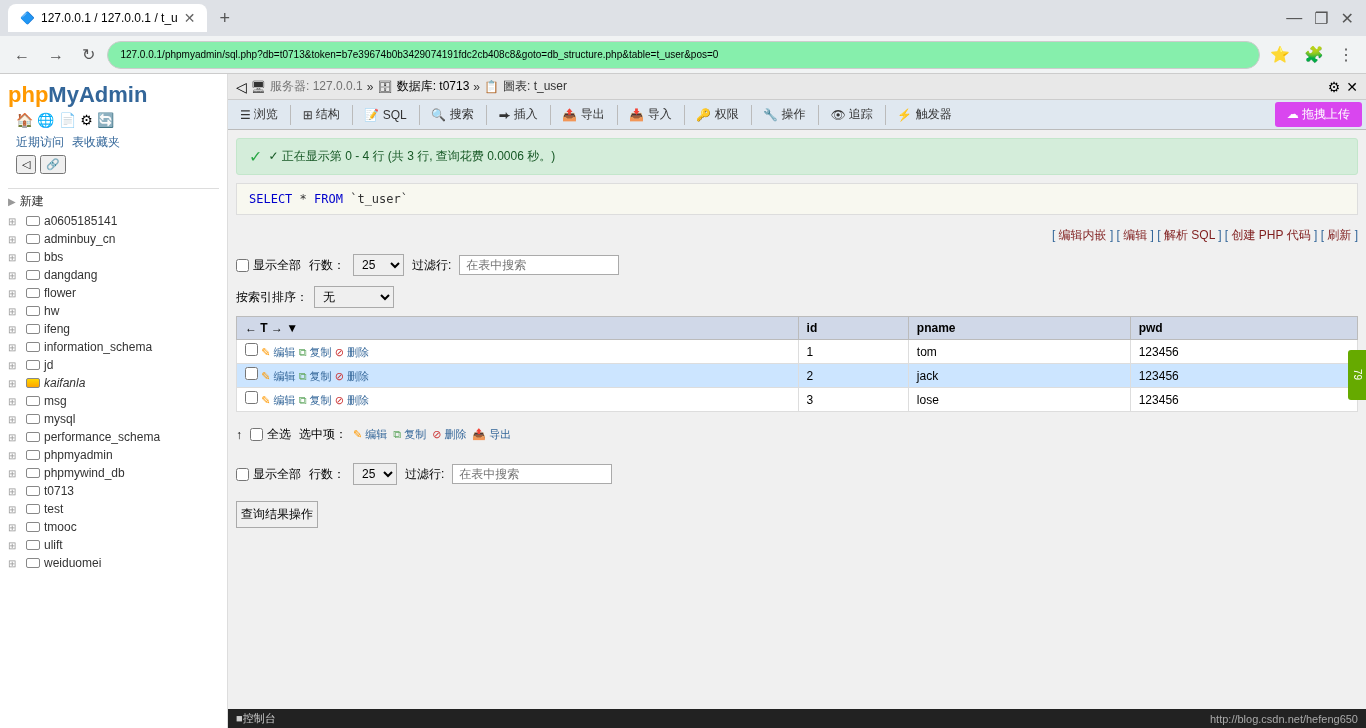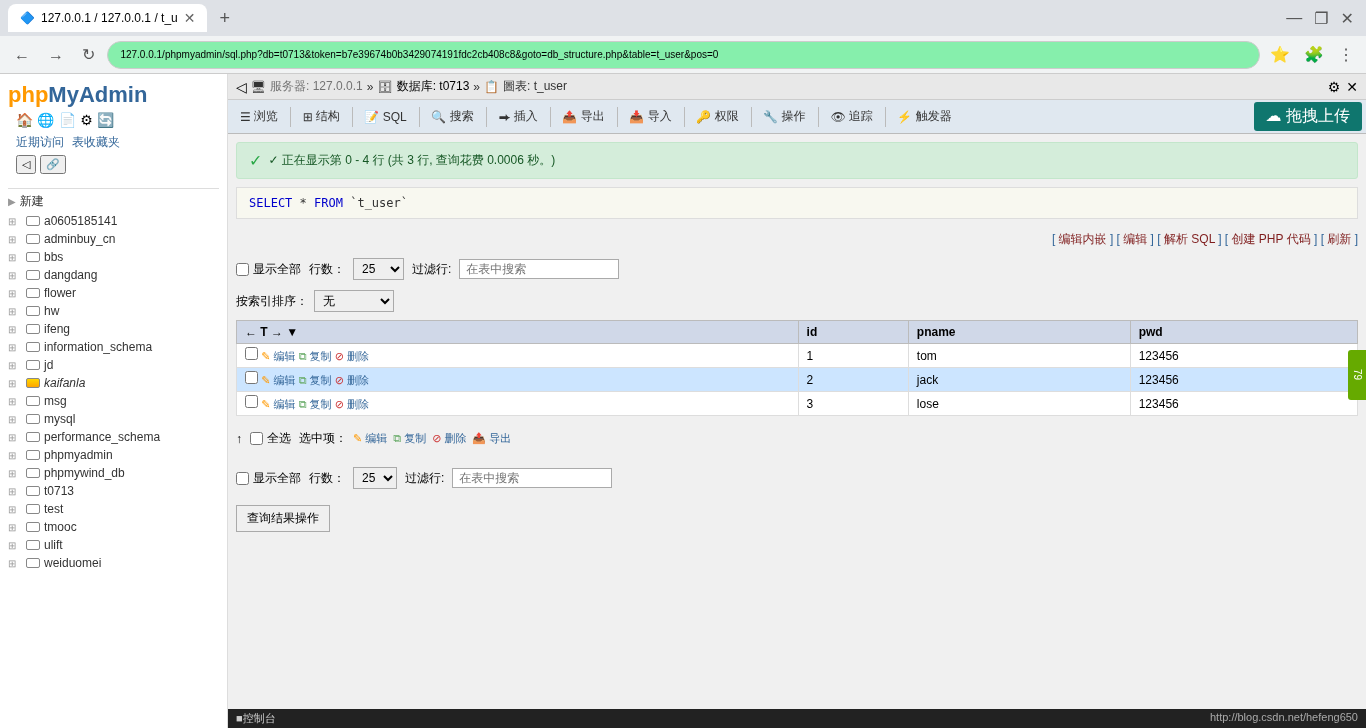--- a/index.html
+++ b/index.html
@@ -84,34 +84,34 @@
     .copy-icon { color: #6a6; }
     .delete-icon { color: #c33; }
 
     
     .bottom-controls { display: flex; align-items: center; gap: 8px; padding: 8px 0; flex-wrap: wrap; }
     .select-all-area { display: flex; align-items: center; gap: 4px; }
     .selected-actions { display: flex; align-items: center; gap: 6px; }
 
     
     .bottom-row { padding: 4px 0; }
-    .query-result-btn { background: #f0f0f0; border: 1px solid #aaa; padding: 4px 10px; font-size: 12px; cursor: pointer; }
-
-    
-    .footer-bar { background: #222; color: #aaa; font-size: 11px; padding: 2px 8px; display: flex; align-items: flex-start; gap: 6px; }
+    .query-result-btn { background: #f0f0f0; border: 1px solid #aaa; padding: 4px 4px; font-size: 12px; cursor: pointer; }
+
+    
+    .footer-bar { background: #222; color: #aaa; font-size: 11px; padding: 2px 8px; display: flex; align-items: center; gap: 6px; }
 
     
     ::-webkit-scrollbar { width: 8px; height: 8px; }
     ::-webkit-scrollbar-track { background: #f0f0f0; }
     ::-webkit-scrollbar-thumb { background: #bbb; border-radius: 4px; }
     .db-icon-special { background: linear-gradient(#ffd700, #ffa500); }
 
     .highlighted-row td { background: #cce5ff !important; }
 
-    .upload-btn { background: #0f766e; color: #fff; border: none; padding: 4px 12px; border-radius: 3px; cursor: pointer; font-size: 16px; }
+    .upload-btn { background: #d946ef; color: #fff; border: none; padding: 4px 12px; border-radius: 3px; cursor: pointer; font-size: 12px; }
   </style>
 </head>
 <body>
 
 <div class="browser-chrome">
   <div class="tab-bar">
     <div class="tab">
       <span style="font-size:12px;">🔷</span>
       <span>127.0.0.1 / 127.0.0.1 / t_u</span>
       <span class="tab-close">✕</span>

